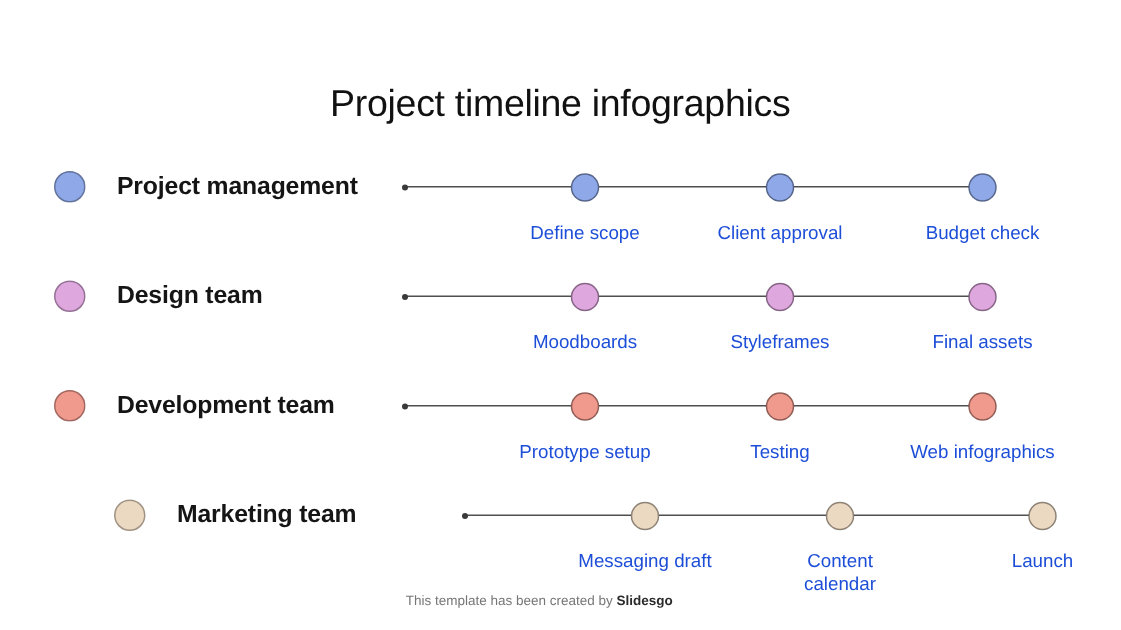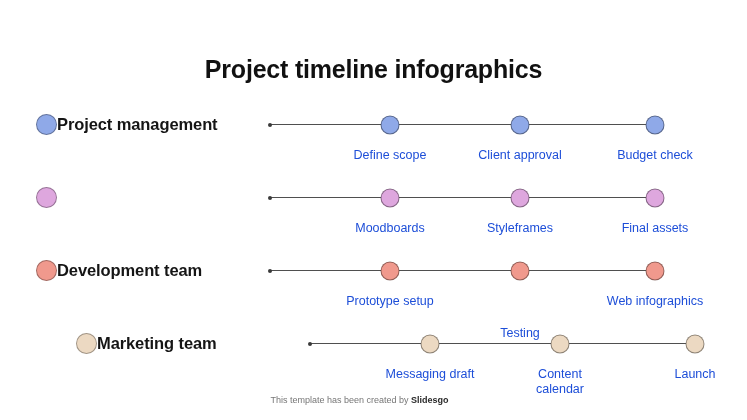--- a/index.html
+++ b/index.html
@@ -16,39 +16,39 @@
     position: relative;
   }
 
   #page-title {
     position: absolute;
     top: 38px;
     left: 0;
     width: 747px;
     text-align: center;
     font-size: 25px;
-    font-weight: bold;
+    font-weight: normal;
     letter-spacing: -0.2px;
     color: #111111;
   }
 
   .track {
     position: absolute;
     left: 0;
     width: 747px;
     height: 73px;
   }
 
   .legend {
     position: absolute;
     left: 36px;
     top: 10px;
     display: flex;
     align-items: center;
-    gap: 0;
+    gap: 21px;
   }
   .legend-dot {
     width: 21px;
     height: 21px;
     border-radius: 50%;
     box-sizing: border-box;
     border: 1px solid rgba(0,0,0,0.32);
   }
   .legend-label {
     font-size: 16.5px;
@@ -135,20 +135,21 @@
         <div class="node-label" style="left: 122px;">Define scope</div>
         <div class="node" style="left: 252px; background: rgb(143, 169, 232);"></div>
         <div class="node-label" style="left: 252px;">Client approval</div>
         <div class="node" style="left: 387px; background: rgb(143, 169, 232);"></div>
         <div class="node-label" style="left: 387px;">Budget check</div>
       </div>
     </div>
     <div class="track" style="top: 177px;">
       <div class="legend">
         <span class="legend-dot" style="background: rgb(222, 167, 222);"></span>
+        <span class="legend-label">Design team</span>
       </div>
       <div class="timeline">
         <div class="timeline-line"></div>
         <div class="timeline-start"></div>
         <div class="node" style="left: 122px; background: rgb(222, 167, 222);"></div>
         <div class="node-label" style="left: 122px;">Moodboards</div>
         <div class="node" style="left: 252px; background: rgb(222, 167, 222);"></div>
         <div class="node-label" style="left: 252px;">Styleframes</div>
         <div class="node" style="left: 387px; background: rgb(222, 167, 222);"></div>
         <div class="node-label" style="left: 387px;">Final assets</div>
@@ -158,21 +159,21 @@
       <div class="legend">
         <span class="legend-dot" style="background: rgb(240, 153, 141);"></span>
         <span class="legend-label">Development team</span>
       </div>
       <div class="timeline">
         <div class="timeline-line"></div>
         <div class="timeline-start"></div>
         <div class="node" style="left: 122px; background: rgb(240, 153, 141);"></div>
         <div class="node-label" style="left: 122px;">Prototype setup</div>
         <div class="node" style="left: 252px; background: rgb(240, 153, 141);"></div>
-        <div class="node-label" style="left: 252px; margin-top: 32px;">Testing</div>
+        <div class="node-label" style="left: 252px;">Testing</div>
         <div class="node" style="left: 387px; background: rgb(240, 153, 141);"></div>
         <div class="node-label" style="left: 387px;">Web infographics</div>
       </div>
     </div>
     <div class="track" style="top: 323px; margin-left: 40px;">
       <div class="legend">
         <span class="legend-dot" style="background: rgb(236, 217, 194);"></span>
         <span class="legend-label">Marketing team</span>
       </div>
       <div class="timeline">

